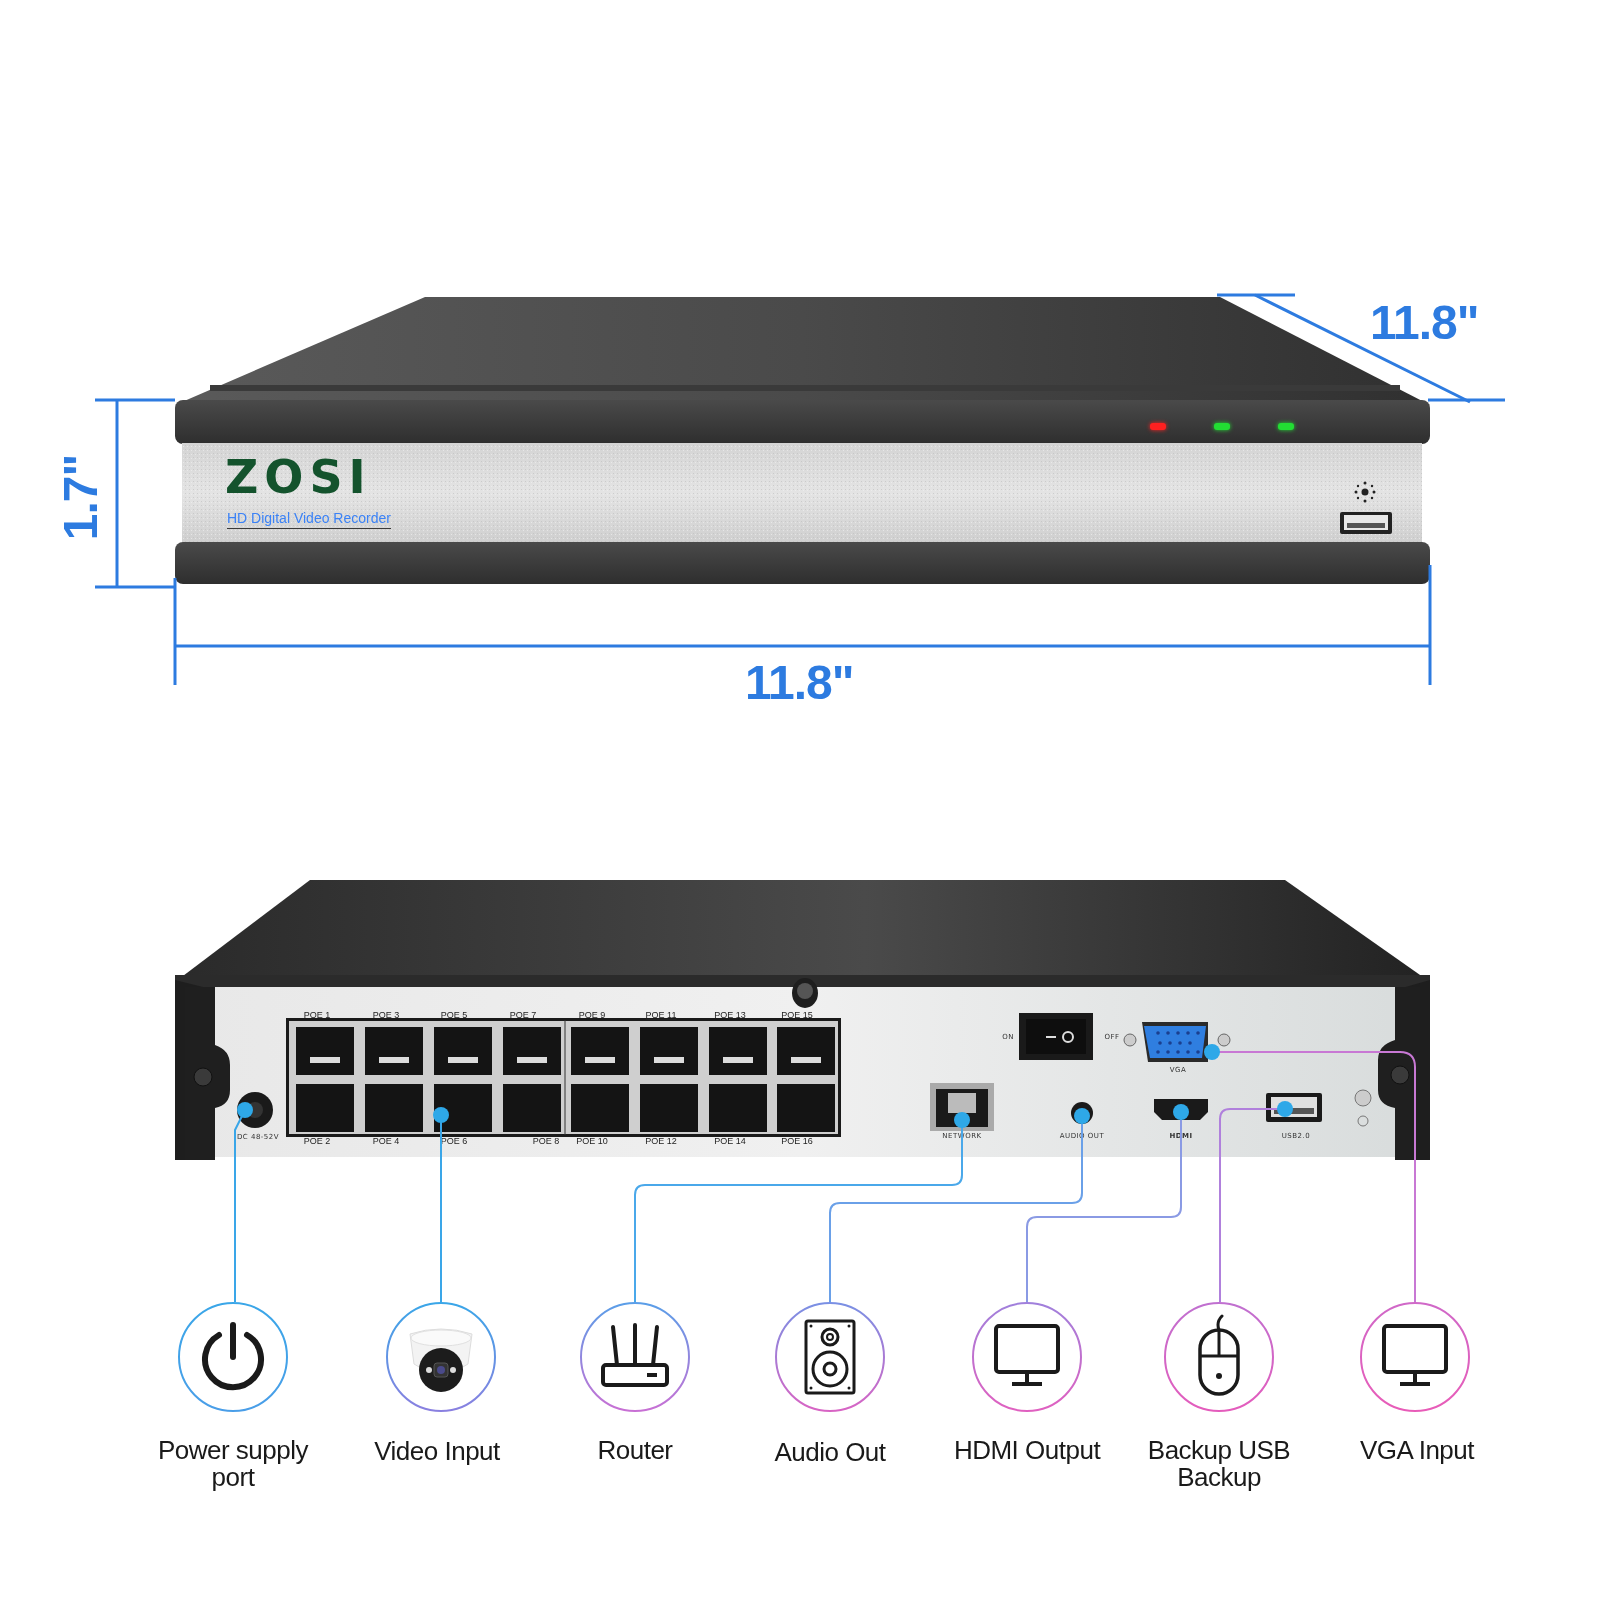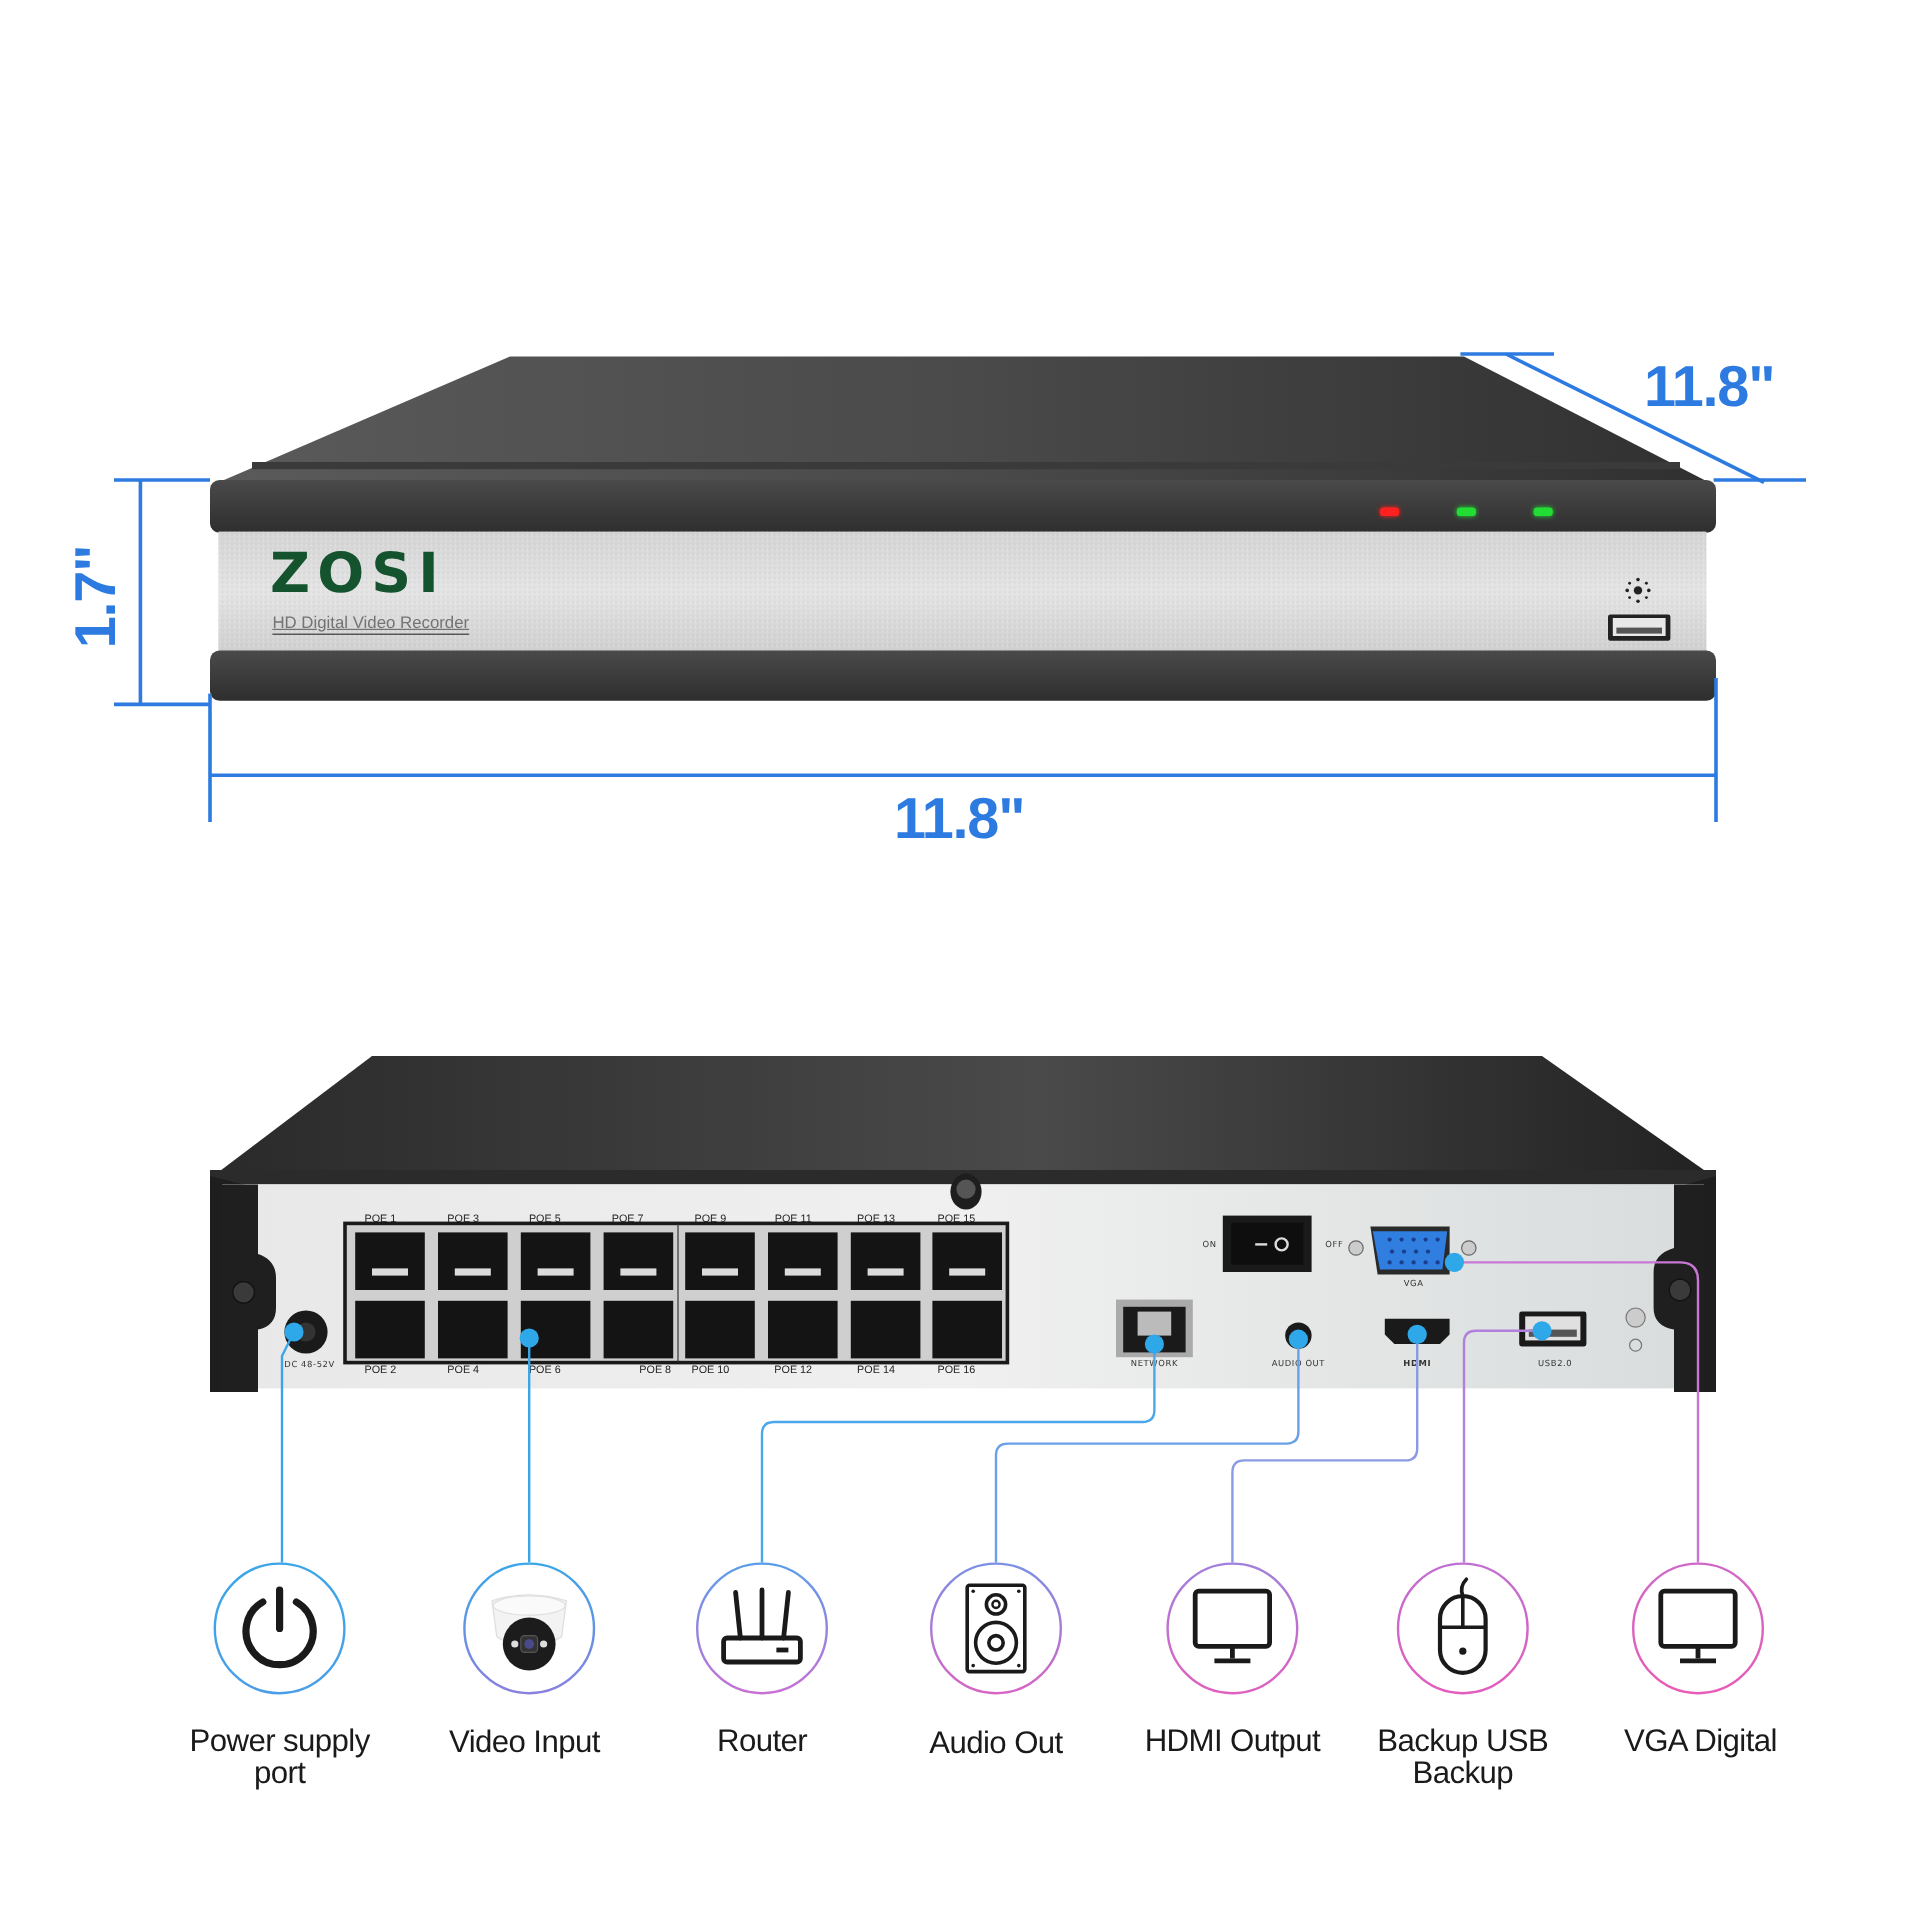--- a/index.html
+++ b/index.html
@@ -5,21 +5,21 @@
   html,body{margin:0;padding:0;background:#ffffff;}
   body{width:1600px;height:1600px;position:relative;overflow:hidden;font-family:"Liberation Sans",sans-serif;}
   .abs{position:absolute;}
   svg{display:block;}
   .dim-text{position:absolute;color:#2d7be0;font-family:"Liberation Sans",sans-serif;font-weight:700;letter-spacing:-1px;}
   .port-label{position:absolute;font-size:9px;color:#222;font-family:"Liberation Sans",sans-serif;white-space:nowrap;transform:translateX(-50%);}
   .small-label{position:absolute;font-size:7px;color:#333;font-family:"DejaVu Sans",sans-serif;letter-spacing:0.5px;white-space:nowrap;transform:translateX(-50%);}
   .feature{position:absolute;width:170px;text-align:center;transform:translateX(-50%);}
   .feature-label{font-size:26px;color:#1a1a1a;line-height:27px;font-family:"Liberation Sans",sans-serif;letter-spacing:-0.5px;}
   .brand{position:absolute;font-family:"DejaVu Sans",sans-serif;font-weight:700;color:#14532d;letter-spacing:6px;}
-  .subbrand{position:absolute;font-family:"Liberation Sans",sans-serif;color:#737373;text-decoration:underline;}
+  .subbrand{position:absolute;font-family:"Liberation Sans",sans-serif;color:#3b82f6;}
 </style>
 </head>
 <body>
 
 <div class="abs" style="left:0;top:0;width:1600px;height:720px;">
   <svg class="abs" style="left:0;top:0;" width="1600" height="720" viewBox="0 0 1600 720">
     <defs>
       <linearGradient id="topG" x1="0" y1="0" x2="1" y2="0">
         <stop offset="0" stop-color="#5a5a5a"></stop>
         <stop offset="0.5" stop-color="#4a4a4a"></stop>
@@ -375,15 +375,15 @@
     <div class="feature-label">Audio Out</div>
   </div>
   <div class="feature" style="left:1027px;top:1437px;">
     <div class="feature-label">HDMI Output</div>
   </div>
   <div class="feature" style="left:1219px;top:1437px;">
     <div class="feature-label">Backup USB</div>
     <div class="feature-label">Backup</div>
   </div>
   <div class="feature" style="left:1417px;top:1437px;">
-    <div class="feature-label">VGA Digital</div>
+    <div class="feature-label">VGA Input</div>
   </div>
 </div>
 
 </body></html>

